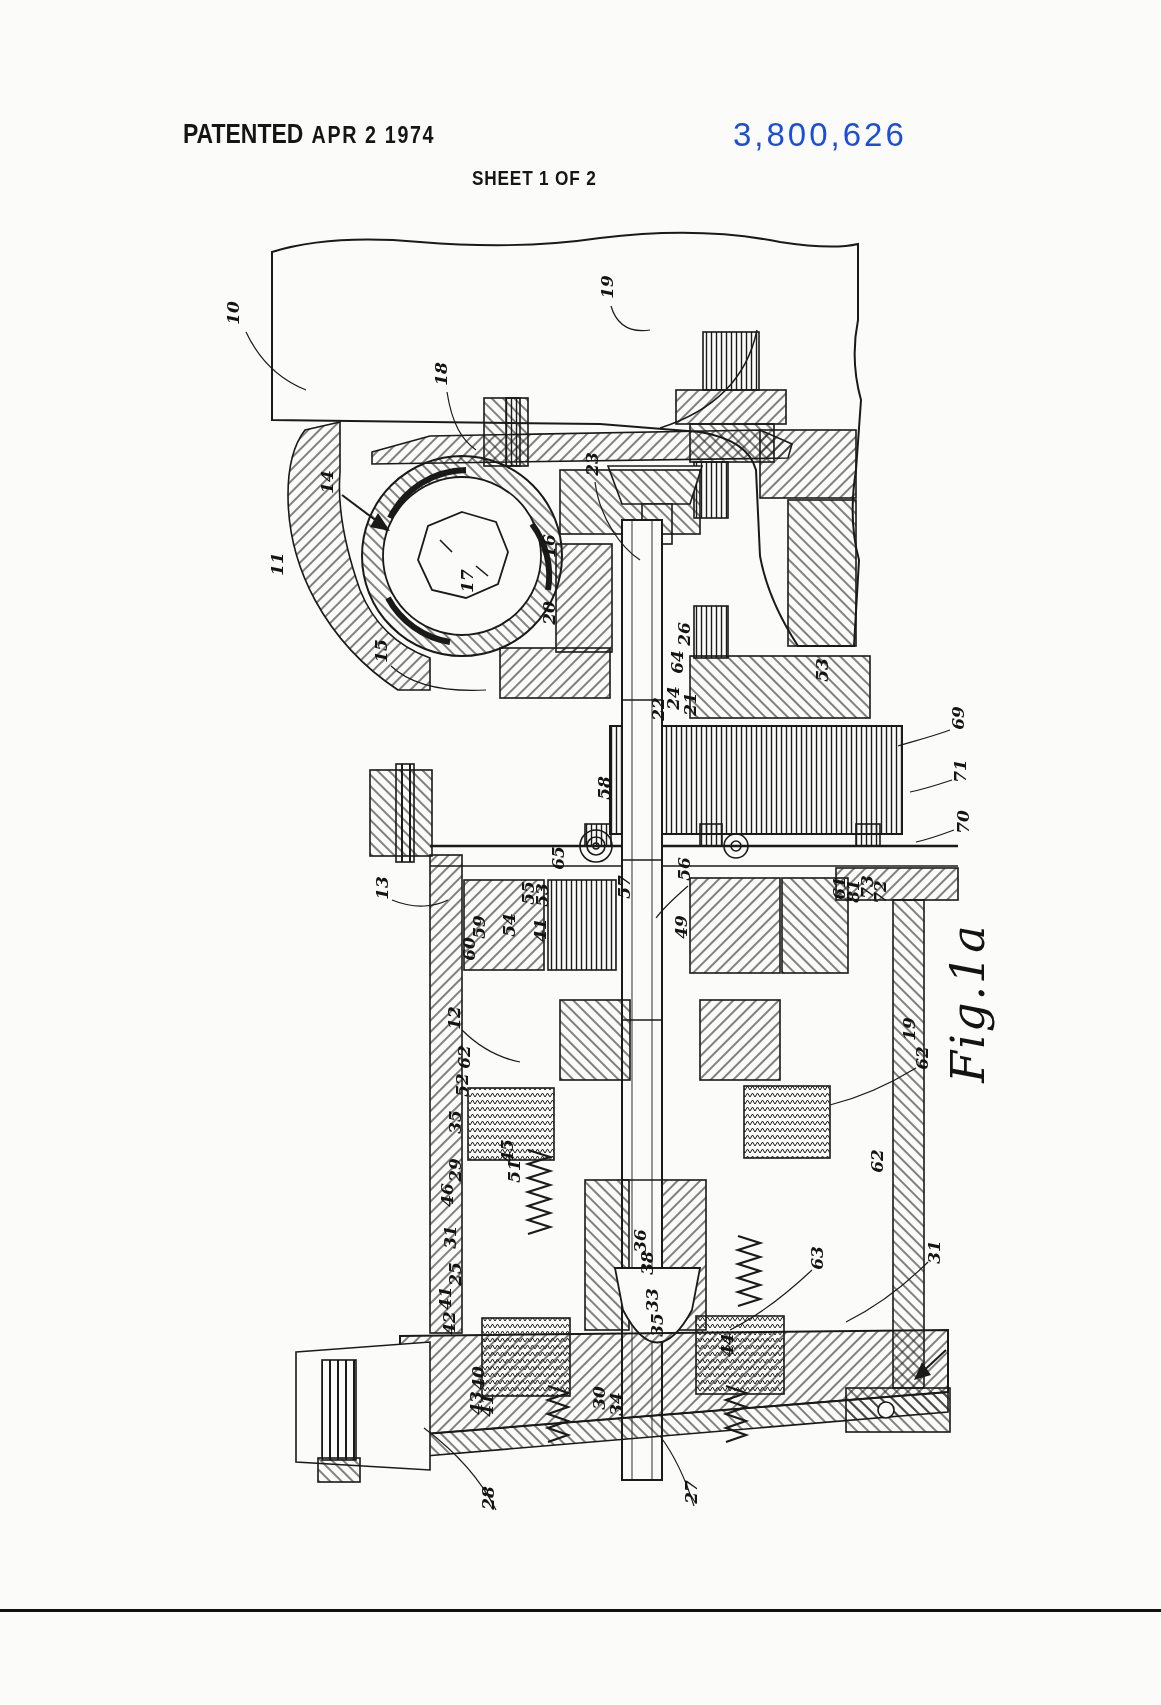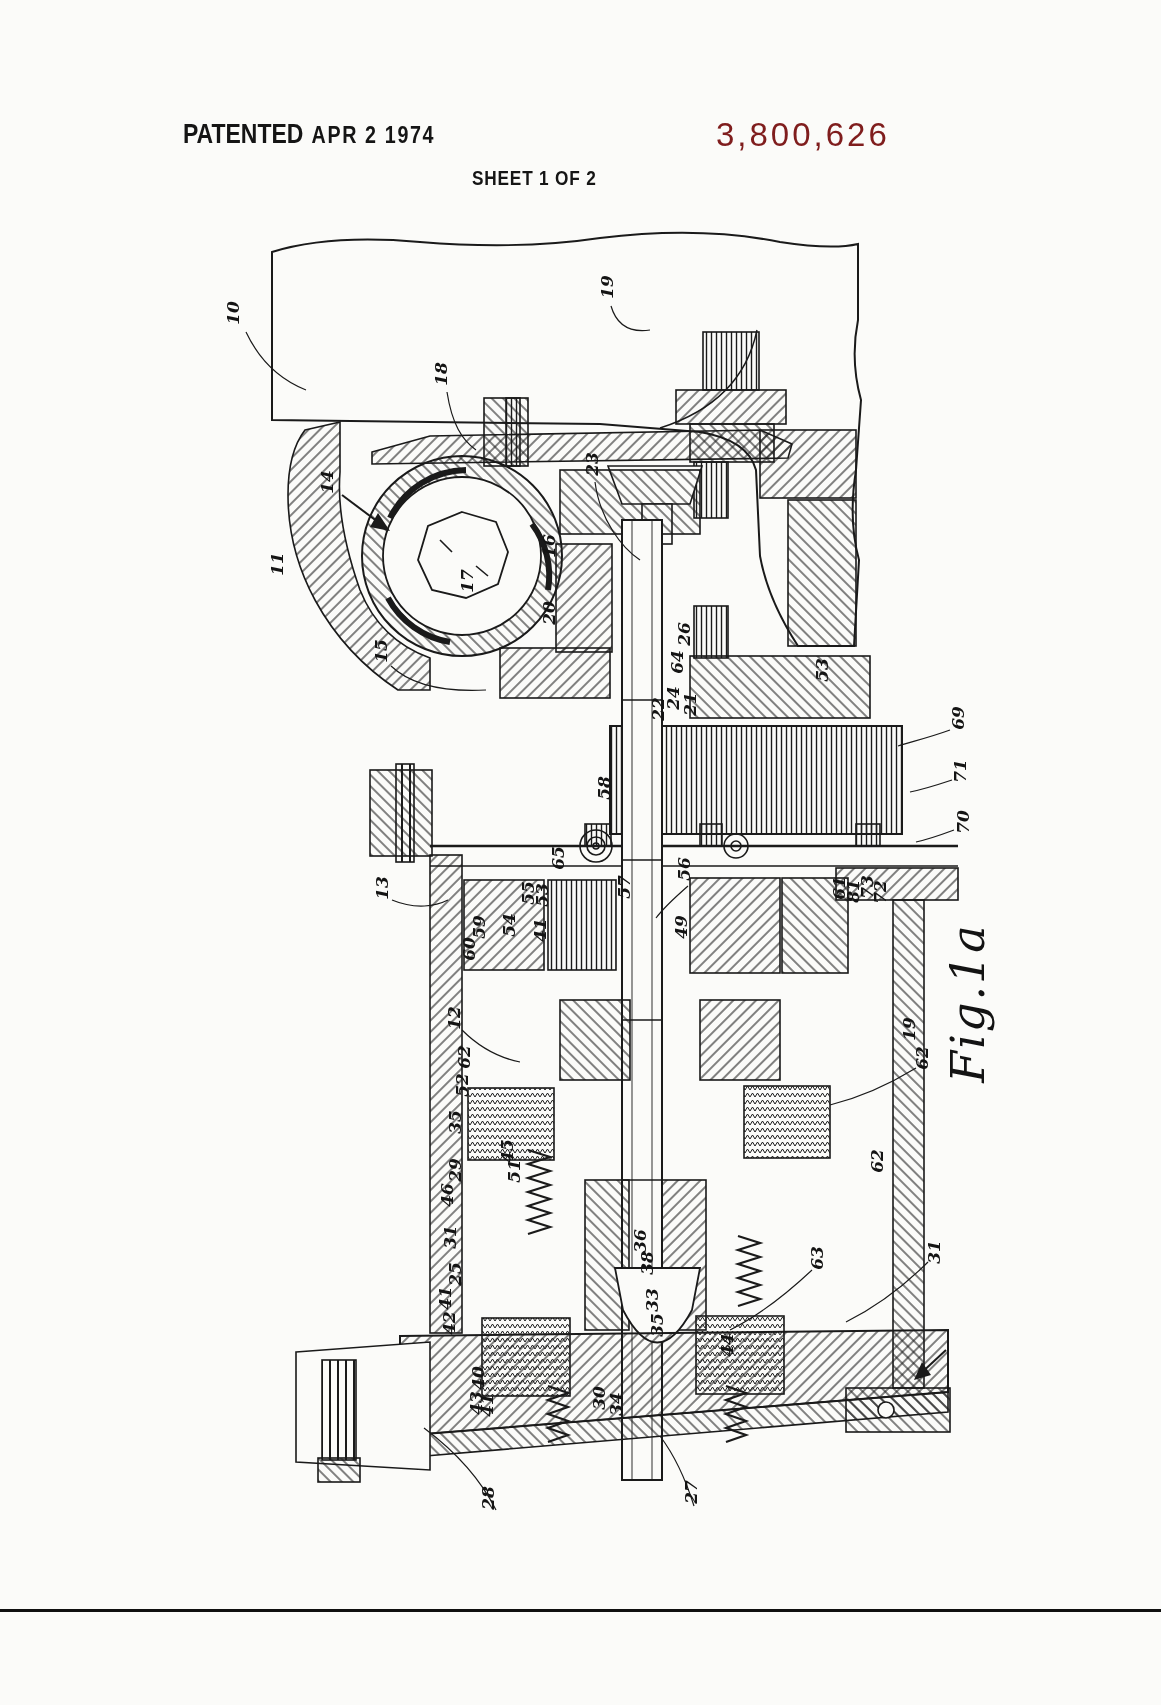--- a/index.html
+++ b/index.html
@@ -6,22 +6,22 @@
   #page{
     position:relative;width:1161px;height:1705px;margin:0 auto;
     background:#fbfbf9;overflow:hidden;
     font-family:"Liberation Sans",sans-serif;color:#171717;
   }
   
   .stamp{position:absolute;font-weight:700;transform-origin:left top;transform:scaleX(.82);
          letter-spacing:0;white-space:nowrap;color:#151515;}
   #patented-line{left:183px;top:118px;font-size:28px;}
   #patented-line .date{font-size:24px;margin-left:10px;letter-spacing:2px;}
-  #patent-number{position:absolute;left:716px;top:116px;font-size:33px;letter-spacing:3px;
-                 font-family:"Liberation Sans",sans-serif;font-weight:400;color:#7f1d1d;}
+  #patent-number{position:absolute;left:733px;top:116px;font-size:33px;letter-spacing:3px;
+                 font-family:"Liberation Sans",sans-serif;font-weight:400;color:#1d4ed8;}
   #sheet-line{left:472px;top:166px;font-size:21px;letter-spacing:1px;}
   
   #drawing-svg{position:absolute;left:0;top:0;}
   
   #ref-layer{position:absolute;left:0;top:0;width:100%;height:100%;pointer-events:none;}
   .ref{
     position:absolute;transform:translate(-50%,-50%) rotate(-90deg);
     font-family:"DejaVu Serif",serif;font-style:italic;font-weight:700;
     font-size:17px;color:#141414;white-space:nowrap;line-height:1;
   }

